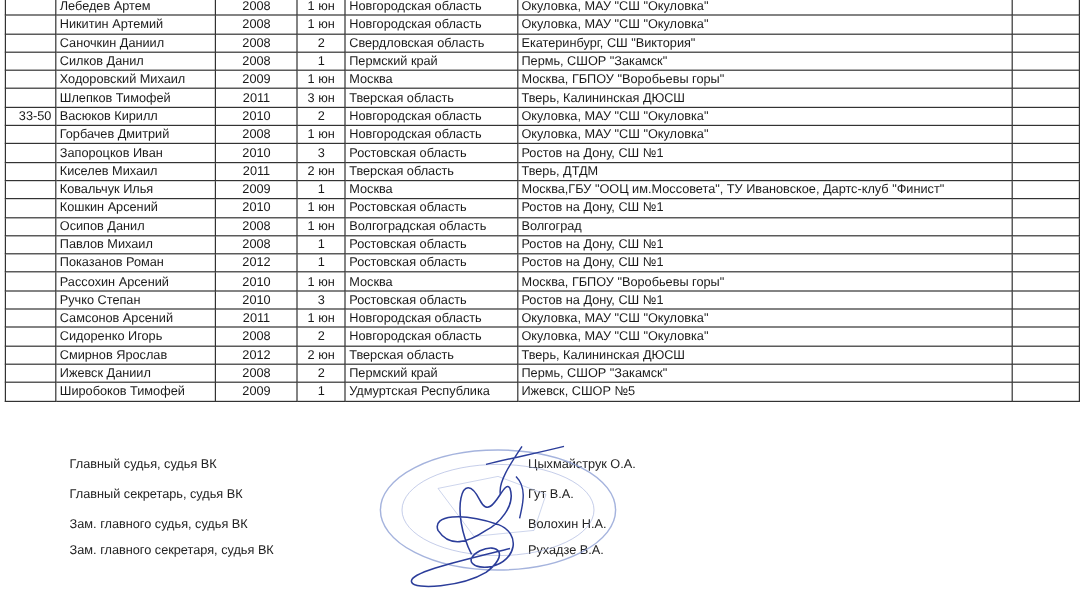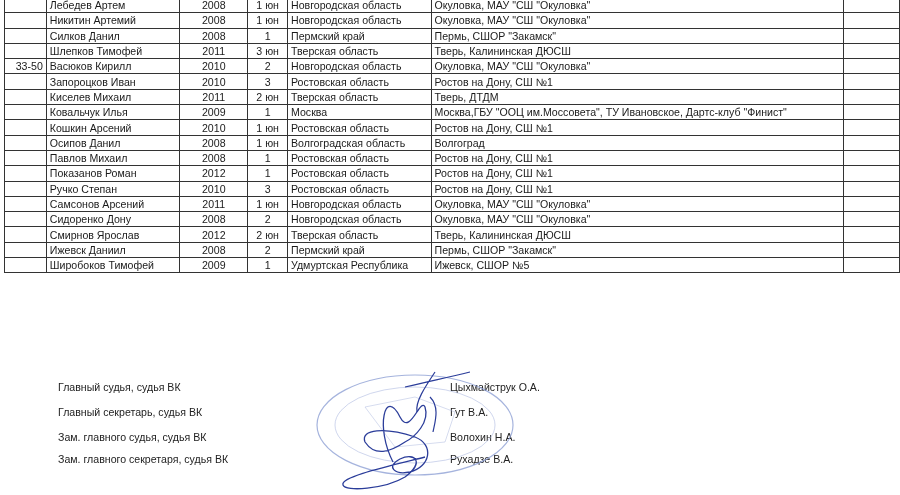--- a/index.html
+++ b/index.html
@@ -26,21 +26,21 @@
     .c-name  { width: 127px; }
     .c-year  { width: 62px; text-align: center; }
     .c-rank  { width: 33px; text-align: center; }
     .c-region{ width: 137px; }
     .c-club  { width: 407px; }
     .c-extra { width: 50px; }
     .table { border-bottom: 1.5px solid #333; }
 
     .sig { position: absolute; font-size: 10.6px; color: #222; }
     .sig-title { left: 58px; }
-    .sig-name  { left: 450px; }
+    .sig-name  { left: 440px; }
     .r1 { top: 381px; } .r2 { top: 406px; } .r3 { top: 431px; text-align: right; } .r4 { top: 453px; text-align: right; }
 
     .stamp { position: absolute; left: 305px; top: 367px; width: 240px; height: 128px; pointer-events: none; }
   </style>
 </head>
 <body>
 
 <table class="table">
   <tbody id="tbody">
       <tr>
@@ -56,25 +56,43 @@
         <td class="c-place"></td>
         <td class="c-name">Никитин Артемий</td>
         <td class="c-year">2008</td>
         <td class="c-rank">1 юн</td>
         <td class="c-region">Новгородская область</td>
         <td class="c-club">Окуловка, МАУ "СШ "Окуловка"</td>
         <td class="c-extra"></td>
       </tr>
       <tr>
         <td class="c-place"></td>
+        <td class="c-name">Саночкин Даниил</td>
+        <td class="c-year">2008</td>
+        <td class="c-rank">2</td>
+        <td class="c-region">Свердловская область</td>
+        <td class="c-club">Екатеринбург, СШ "Виктория"</td>
+        <td class="c-extra"></td>
+      </tr>
+      <tr>
+        <td class="c-place"></td>
         <td class="c-name">Силков Данил</td>
         <td class="c-year">2008</td>
         <td class="c-rank">1</td>
         <td class="c-region">Пермский край</td>
         <td class="c-club">Пермь, СШОР "Закамск"</td>
+        <td class="c-extra"></td>
+      </tr>
+      <tr>
+        <td class="c-place"></td>
+        <td class="c-name">Ходоровский Михаил</td>
+        <td class="c-year">2009</td>
+        <td class="c-rank">1 юн</td>
+        <td class="c-region">Москва</td>
+        <td class="c-club">Москва, ГБПОУ "Воробьевы горы"</td>
         <td class="c-extra"></td>
       </tr>
       <tr>
         <td class="c-place"></td>
         <td class="c-name">Шлепков Тимофей</td>
         <td class="c-year">2011</td>
         <td class="c-rank">3 юн</td>
         <td class="c-region">Тверская область</td>
         <td class="c-club">Тверь, Калининская ДЮСШ</td>
         <td class="c-extra"></td>
@@ -83,20 +101,29 @@
         <td class="c-place">33-50</td>
         <td class="c-name">Васюков Кирилл</td>
         <td class="c-year">2010</td>
         <td class="c-rank">2</td>
         <td class="c-region">Новгородская область</td>
         <td class="c-club">Окуловка, МАУ "СШ "Окуловка"</td>
         <td class="c-extra"></td>
       </tr>
       <tr>
         <td class="c-place"></td>
+        <td class="c-name">Горбачев Дмитрий</td>
+        <td class="c-year">2008</td>
+        <td class="c-rank">1 юн</td>
+        <td class="c-region">Новгородская область</td>
+        <td class="c-club">Окуловка, МАУ "СШ "Окуловка"</td>
+        <td class="c-extra"></td>
+      </tr>
+      <tr>
+        <td class="c-place"></td>
         <td class="c-name">Запороцков Иван</td>
         <td class="c-year">2010</td>
         <td class="c-rank">3</td>
         <td class="c-region">Ростовская область</td>
         <td class="c-club">Ростов на Дону, СШ №1</td>
         <td class="c-extra"></td>
       </tr>
       <tr>
         <td class="c-place"></td>
         <td class="c-name">Киселев Михаил</td>
@@ -146,39 +173,48 @@
         <td class="c-place"></td>
         <td class="c-name">Показанов Роман</td>
         <td class="c-year">2012</td>
         <td class="c-rank">1</td>
         <td class="c-region">Ростовская область</td>
         <td class="c-club">Ростов на Дону, СШ №1</td>
         <td class="c-extra"></td>
       </tr>
       <tr>
         <td class="c-place"></td>
+        <td class="c-name">Рассохин Арсений</td>
+        <td class="c-year">2010</td>
+        <td class="c-rank">1 юн</td>
+        <td class="c-region">Москва</td>
+        <td class="c-club">Москва, ГБПОУ "Воробьевы горы"</td>
+        <td class="c-extra"></td>
+      </tr>
+      <tr>
+        <td class="c-place"></td>
         <td class="c-name">Ручко Степан</td>
         <td class="c-year">2010</td>
         <td class="c-rank">3</td>
         <td class="c-region">Ростовская область</td>
         <td class="c-club">Ростов на Дону, СШ №1</td>
         <td class="c-extra"></td>
       </tr>
       <tr>
         <td class="c-place"></td>
         <td class="c-name">Самсонов Арсений</td>
         <td class="c-year">2011</td>
         <td class="c-rank">1 юн</td>
         <td class="c-region">Новгородская область</td>
         <td class="c-club">Окуловка, МАУ "СШ "Окуловка"</td>
         <td class="c-extra"></td>
       </tr>
       <tr>
         <td class="c-place"></td>
-        <td class="c-name">Сидоренко Дону</td>
+        <td class="c-name">Сидоренко Игорь</td>
         <td class="c-year">2008</td>
         <td class="c-rank">2</td>
         <td class="c-region">Новгородская область</td>
         <td class="c-club">Окуловка, МАУ "СШ "Окуловка"</td>
         <td class="c-extra"></td>
       </tr>
       <tr>
         <td class="c-place"></td>
         <td class="c-name">Смирнов Ярослав</td>
         <td class="c-year">2012</td>

